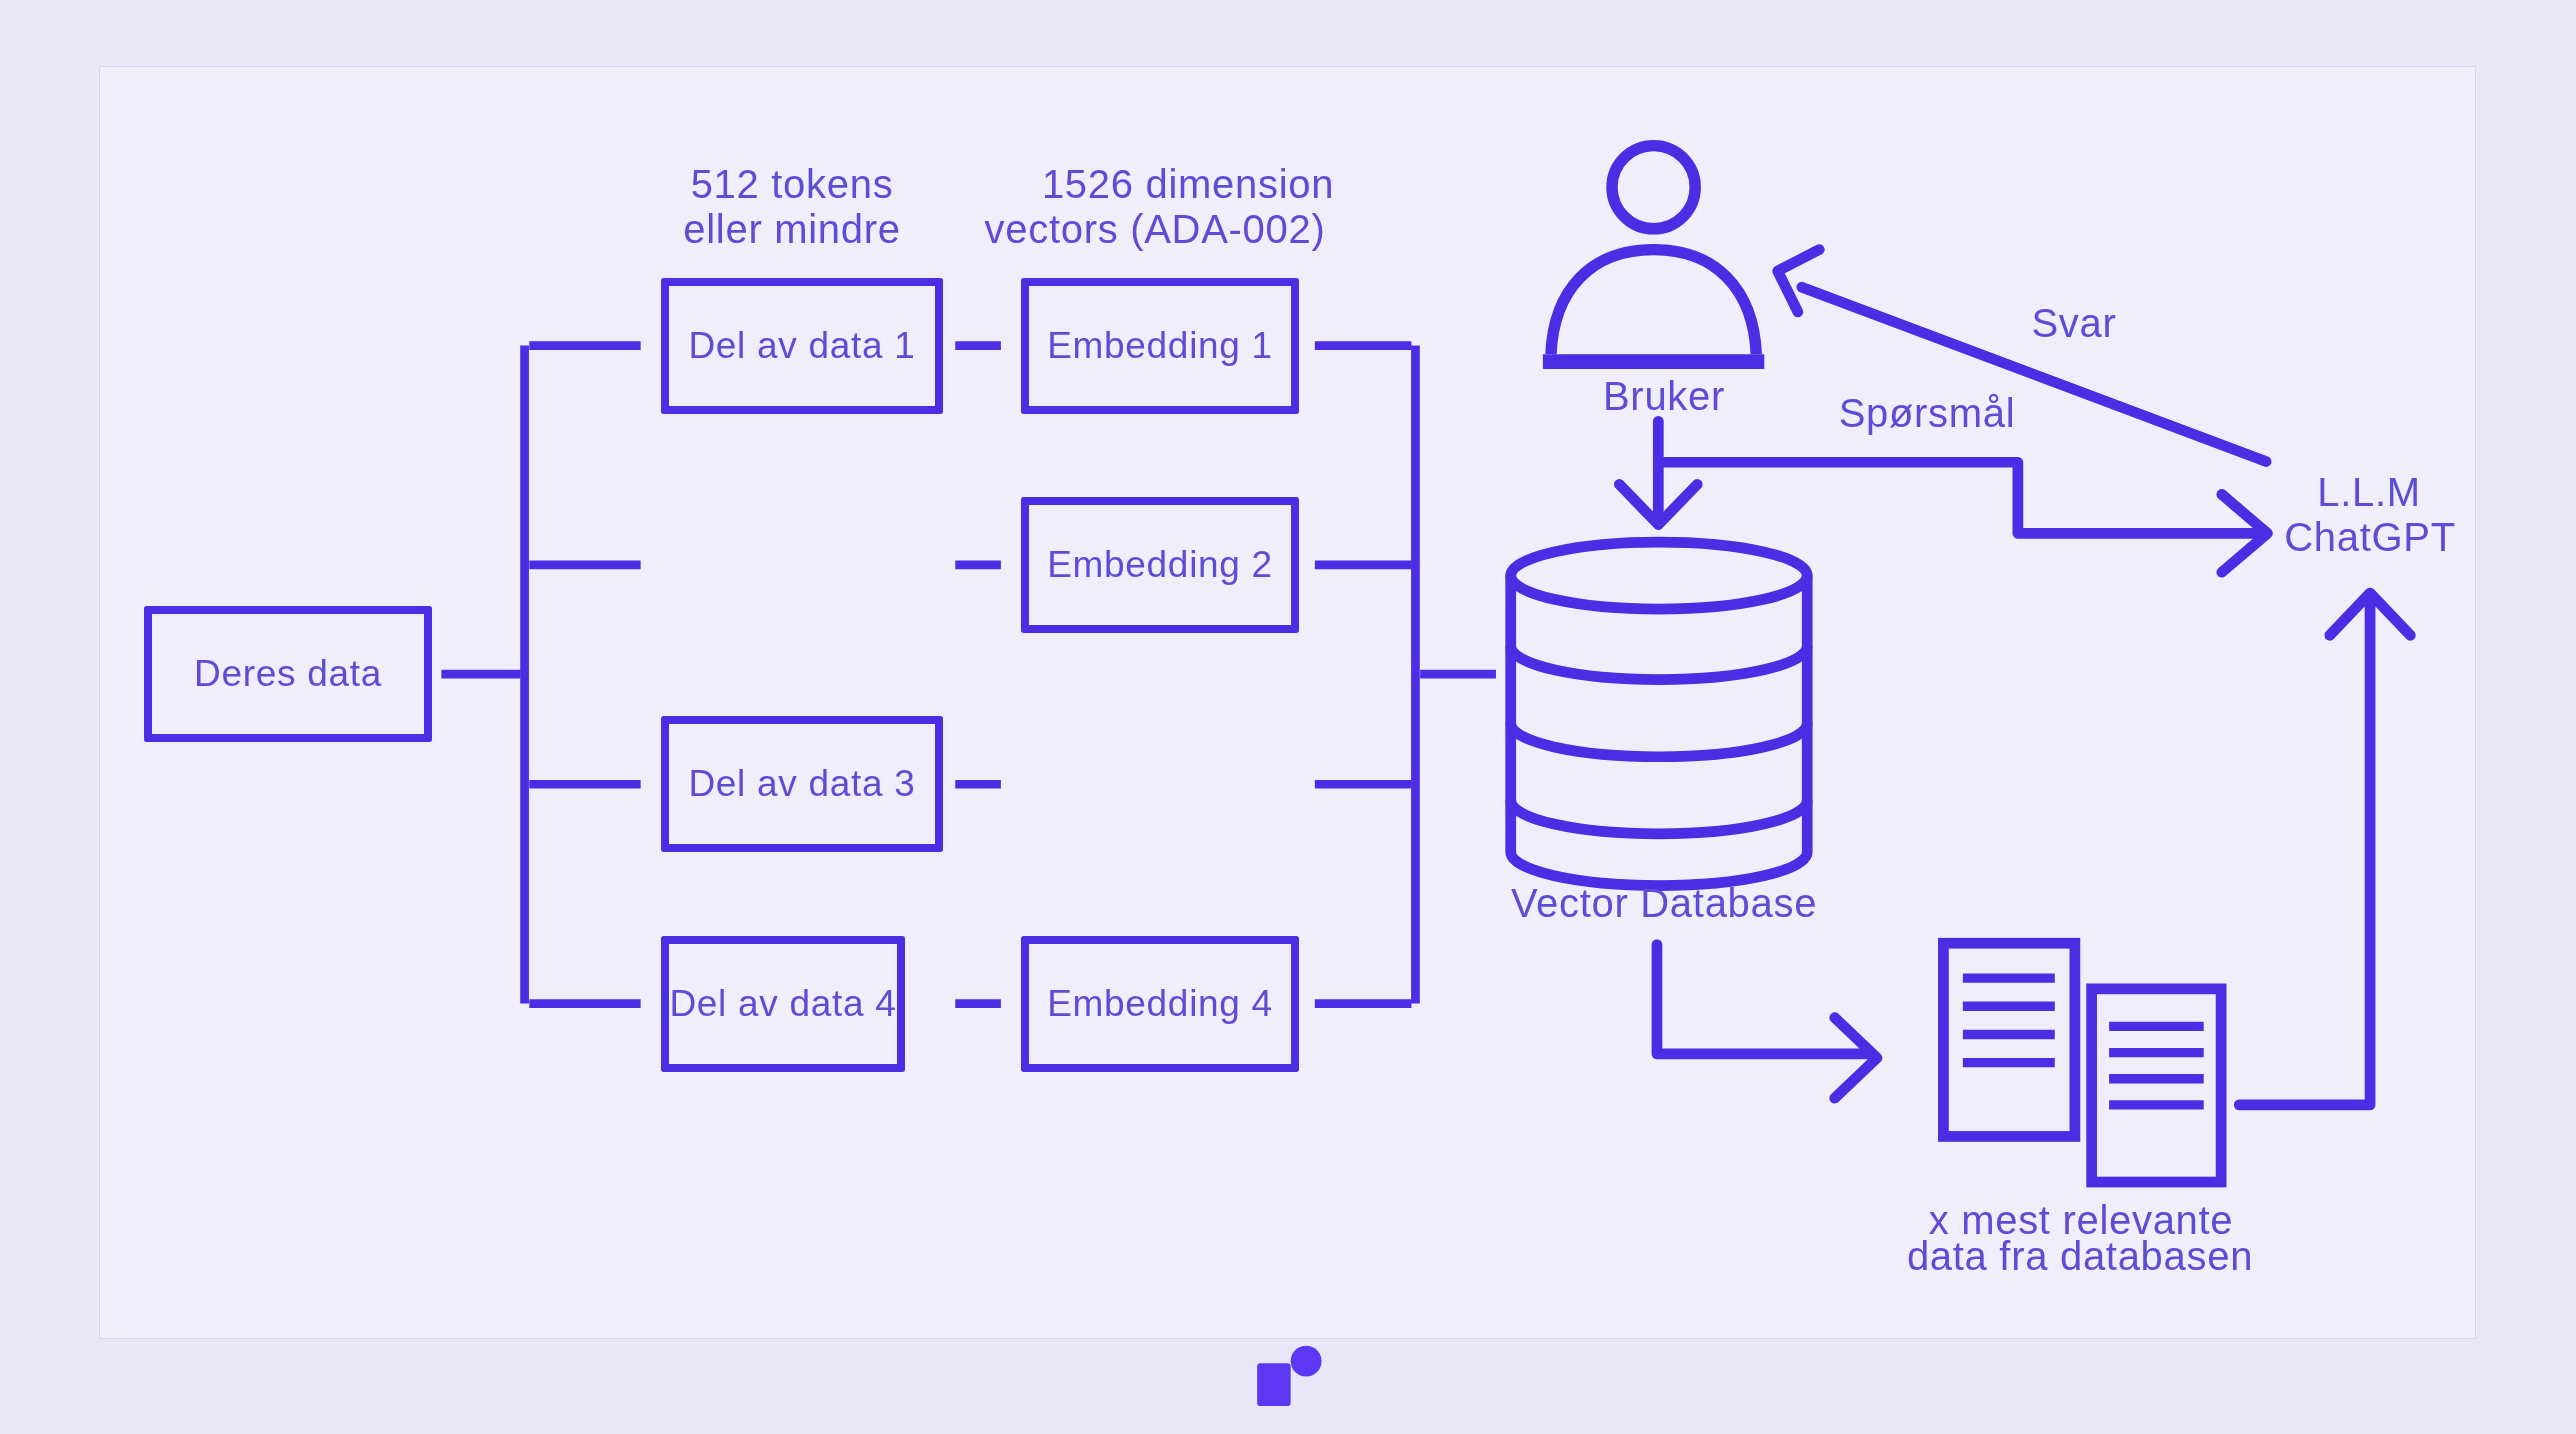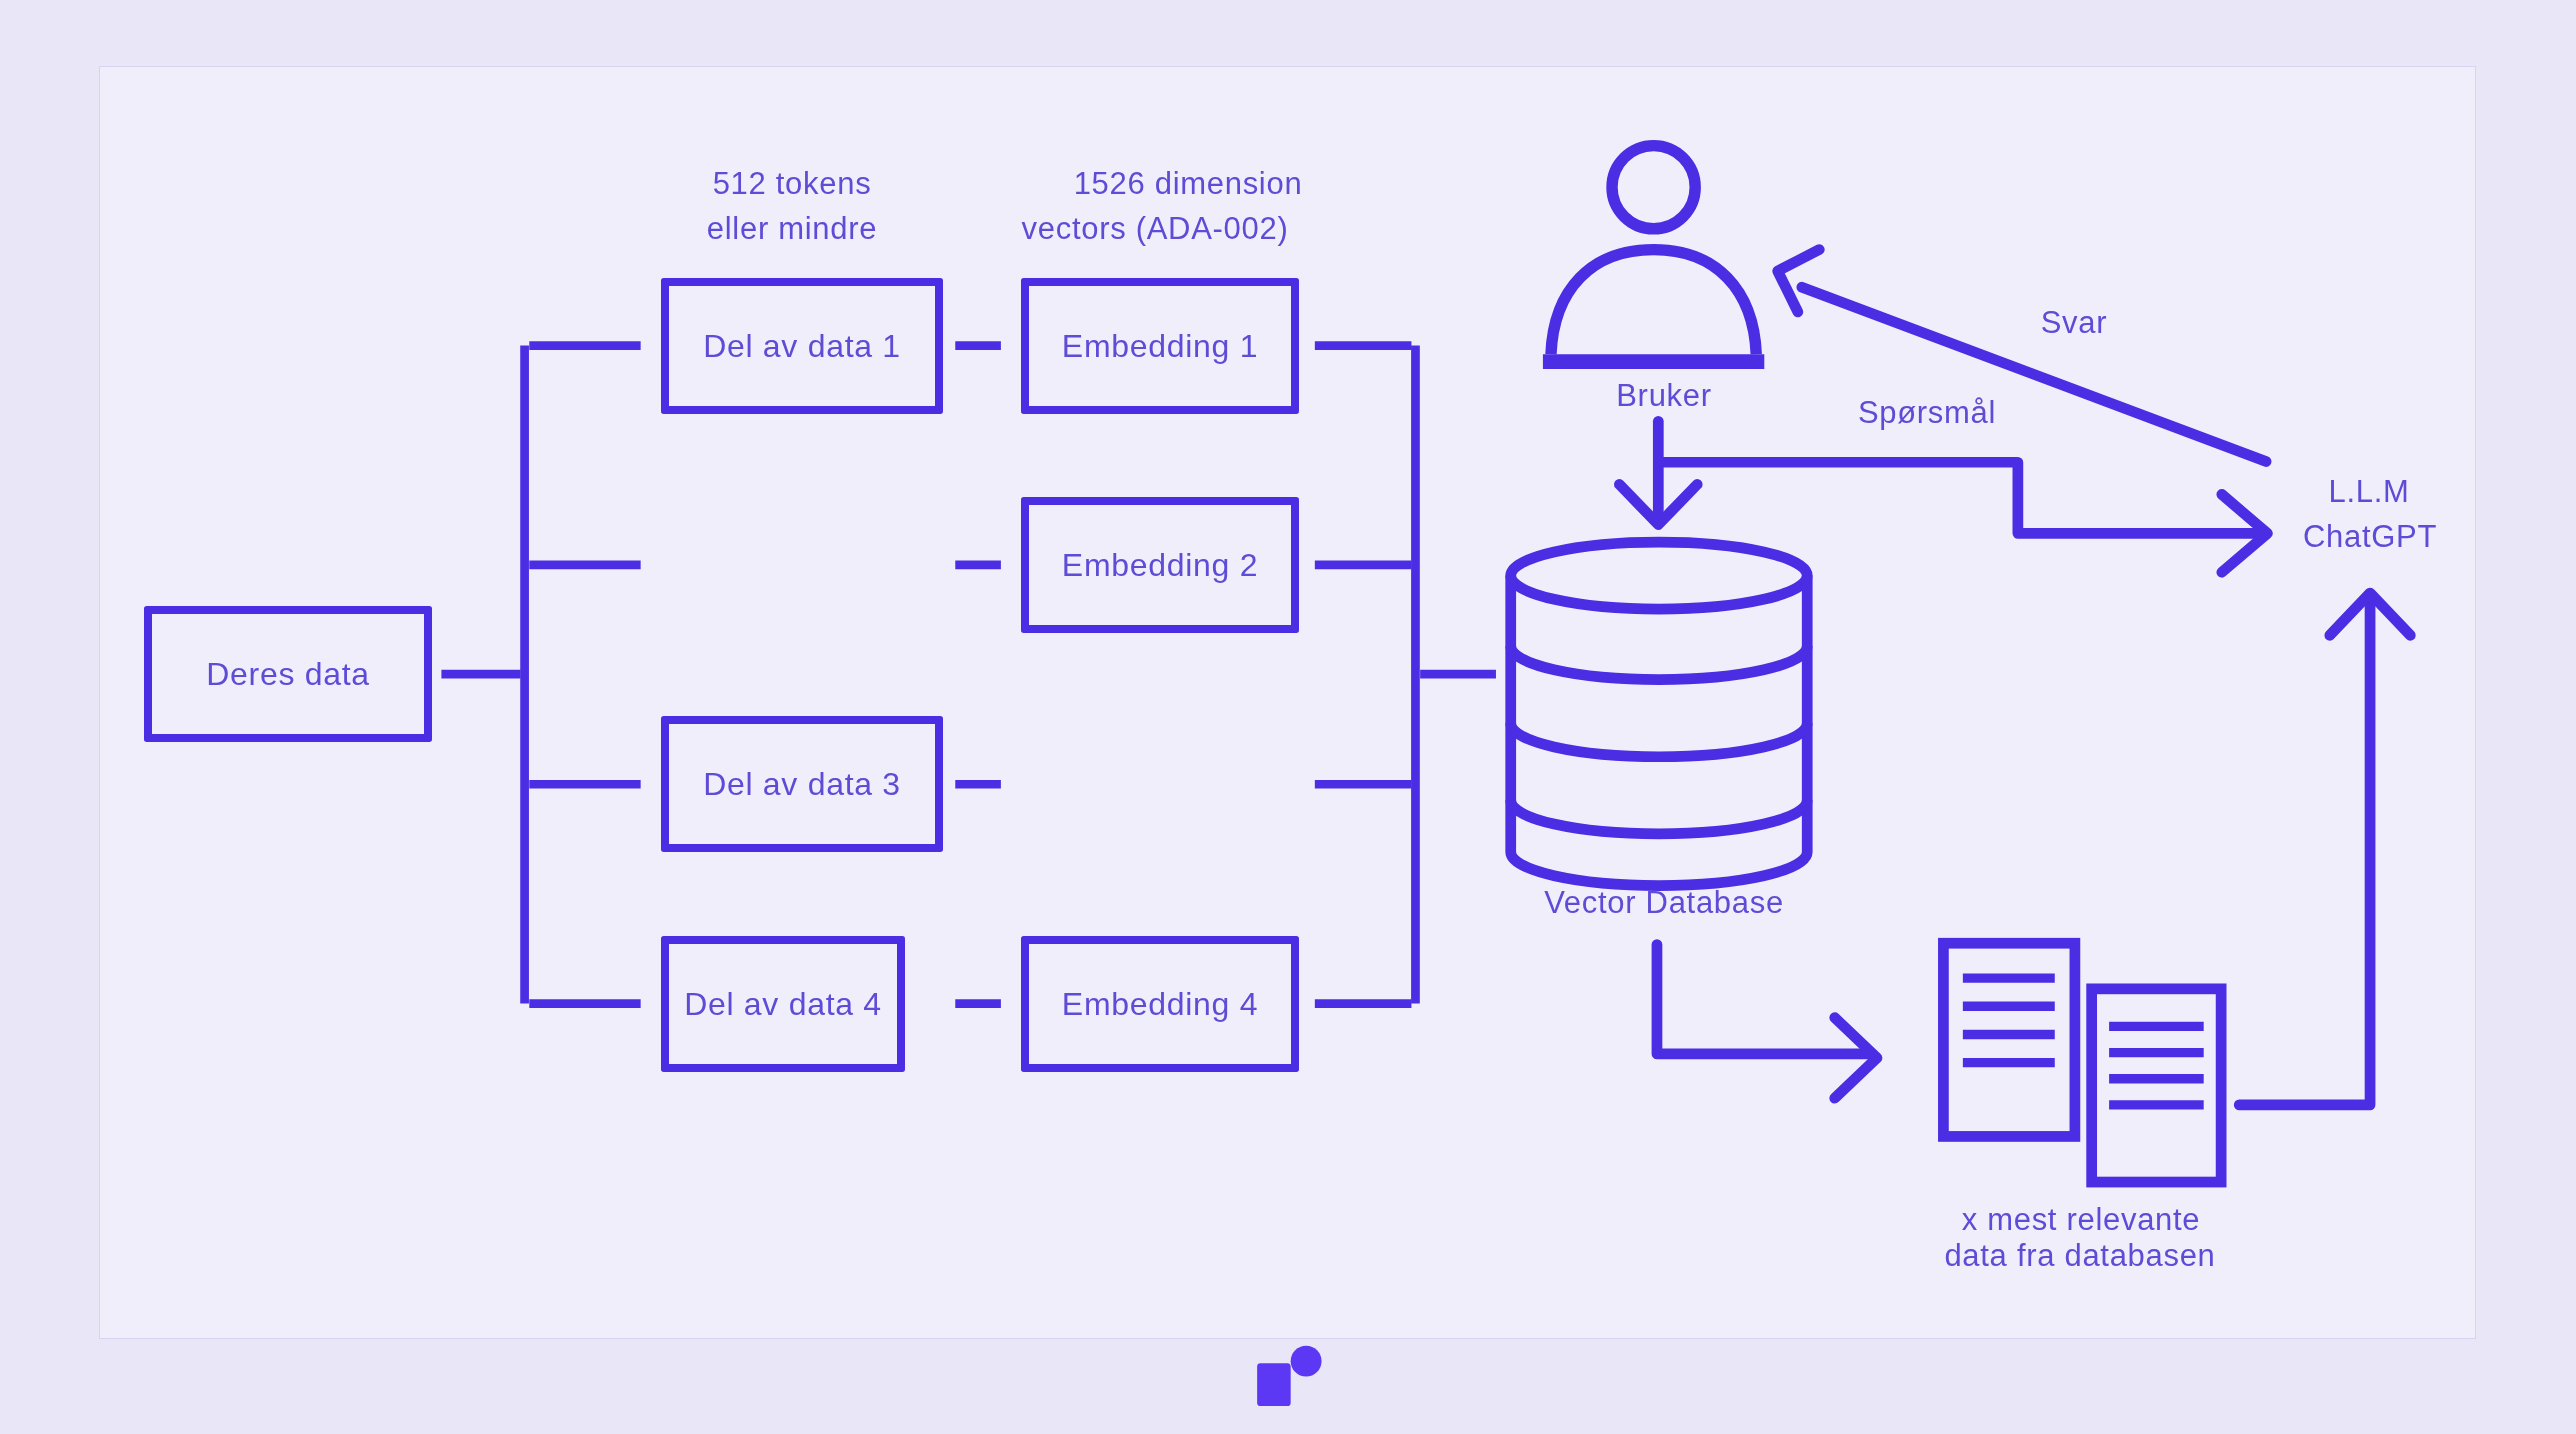--- a/index.html
+++ b/index.html
@@ -10,22 +10,22 @@
   body{background:var(--page-bg);font-family:"Liberation Sans",sans-serif;}
   .canvas{position:relative;width:2576px;height:1435px;background:var(--page-bg);overflow:hidden;}
   .panel{position:absolute;left:99px;top:66px;width:2377px;height:1273px;box-sizing:border-box;
          background:var(--panel-bg);border:1.3px solid var(--panel-border);}
   svg.art{position:absolute;left:0;top:0;}
   .ln{stroke:var(--stroke);stroke-width:13;fill:none;}
   .ar{stroke:var(--stroke);stroke-width:16;fill:none;stroke-linecap:round;stroke-linejoin:round;}
   .ic{stroke:var(--stroke);fill:none;}
   .node{position:absolute;box-sizing:border-box;border:8.7px solid var(--stroke);border-radius:2.7px;
         display:flex;align-items:center;justify-content:center;
-        font-size:32px;font-weight:500;letter-spacing:0.7px;color:var(--text);}
-  .lbl{position:absolute;transform:translate(-50%,-50%);font-size:31px;font-weight:500;
+        font-size:37px;font-weight:500;letter-spacing:0.7px;color:var(--text);}
+  .lbl{position:absolute;transform:translate(-50%,-50%);font-size:40px;font-weight:500;
        letter-spacing:0.7px;color:var(--text);white-space:nowrap;}
 </style>
 </head>
 <body>
 
 <div class="canvas">
 
   <div class="panel"></div>
 
   <svg class="art" width="2576" height="1435" viewBox="0 0 3840 2139">

